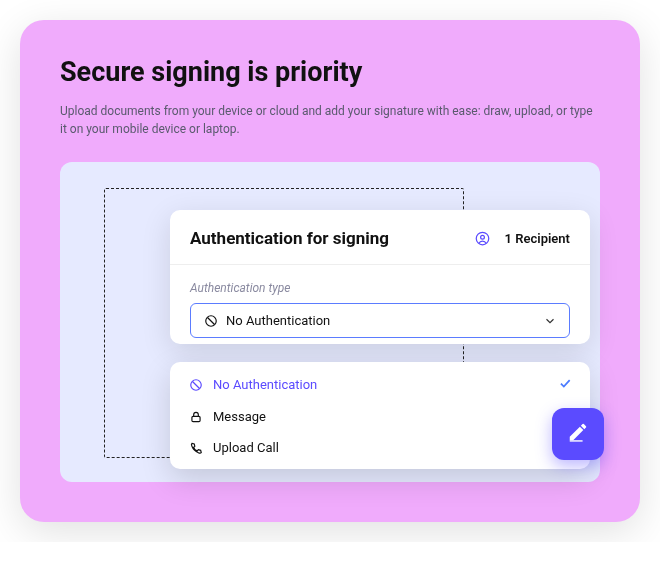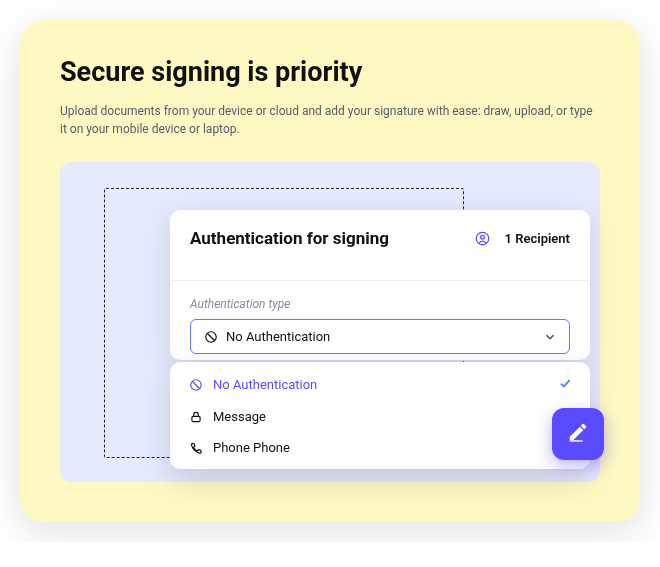--- a/index.html
+++ b/index.html
@@ -4,21 +4,21 @@
 <style>
   * { box-sizing: border-box; }
   body {
     margin: 0;
     padding: 20px;
     font-family: -apple-system, BlinkMacSystemFont, "Segoe UI", Roboto, sans-serif;
     background: #fff;
   }
   .card {
     width: 620px;
-    background: #fef9c3;
+    background: #f0abfc;
     border-radius: 24px;
     padding: 36px 40px 40px 40px;
     box-shadow: 0 10px 40px rgba(0,0,0,0.12);
   }
   .title {
     font-size: 27px;
     font-weight: 700;
     color: #111;
     margin: 0 0 14px 0;
   }
@@ -51,21 +51,21 @@
     width: 420px;
     background: #fff;
     border-radius: 10px;
     box-shadow: 0 8px 30px rgba(0,0,0,0.12);
     padding: 0;
   }
   .modal-header {
     display: flex;
     align-items: center;
     justify-content: space-between;
-    padding: 18px 20px 32px 20px;
+    padding: 18px 20px 16px 20px;
     border-bottom: 1px solid #eee;
   }
   .modal-title {
     font-size: 17px;
     font-weight: 700;
     color: #111;
   }
   .recipient {
     display: flex;
     align-items: center;
@@ -231,21 +231,21 @@
           <span>Message</span>
         </div>
       </div>
       <div class="dd-item">
         <div class="left">
           <span class="icon">
             <svg width="14" height="14" viewBox="0 0 24 24" fill="none" stroke="#111" stroke-width="2">
               <path d="M5 4l4 1 1 4-2 2c1 3 3 5 6 6l2-2 4 1 1 4c-1 1-3 1-5 0-5-2-9-6-11-11-1-2-1-4 0-5z"></path>
             </svg>
           </span>
-          <span>Phone Phone</span>
+          <span>Upload Call</span>
         </div>
       </div>
     </div>
 
     <div class="fab">
       <span>
         <svg width="22" height="22" viewBox="0 0 24 24">
           <path d="M3 17.25V21h3.75L17.81 9.94l-3.75-3.75L3 17.25zM20.71 7.04a1 1 0 0 0 0-1.41l-2.34-2.34a1 1 0 0 0-1.41 0l-1.83 1.83 3.75 3.75 1.83-1.83z"></path>
           <rect x="3" y="21" width="14" height="1.5"></rect>
         </svg>

